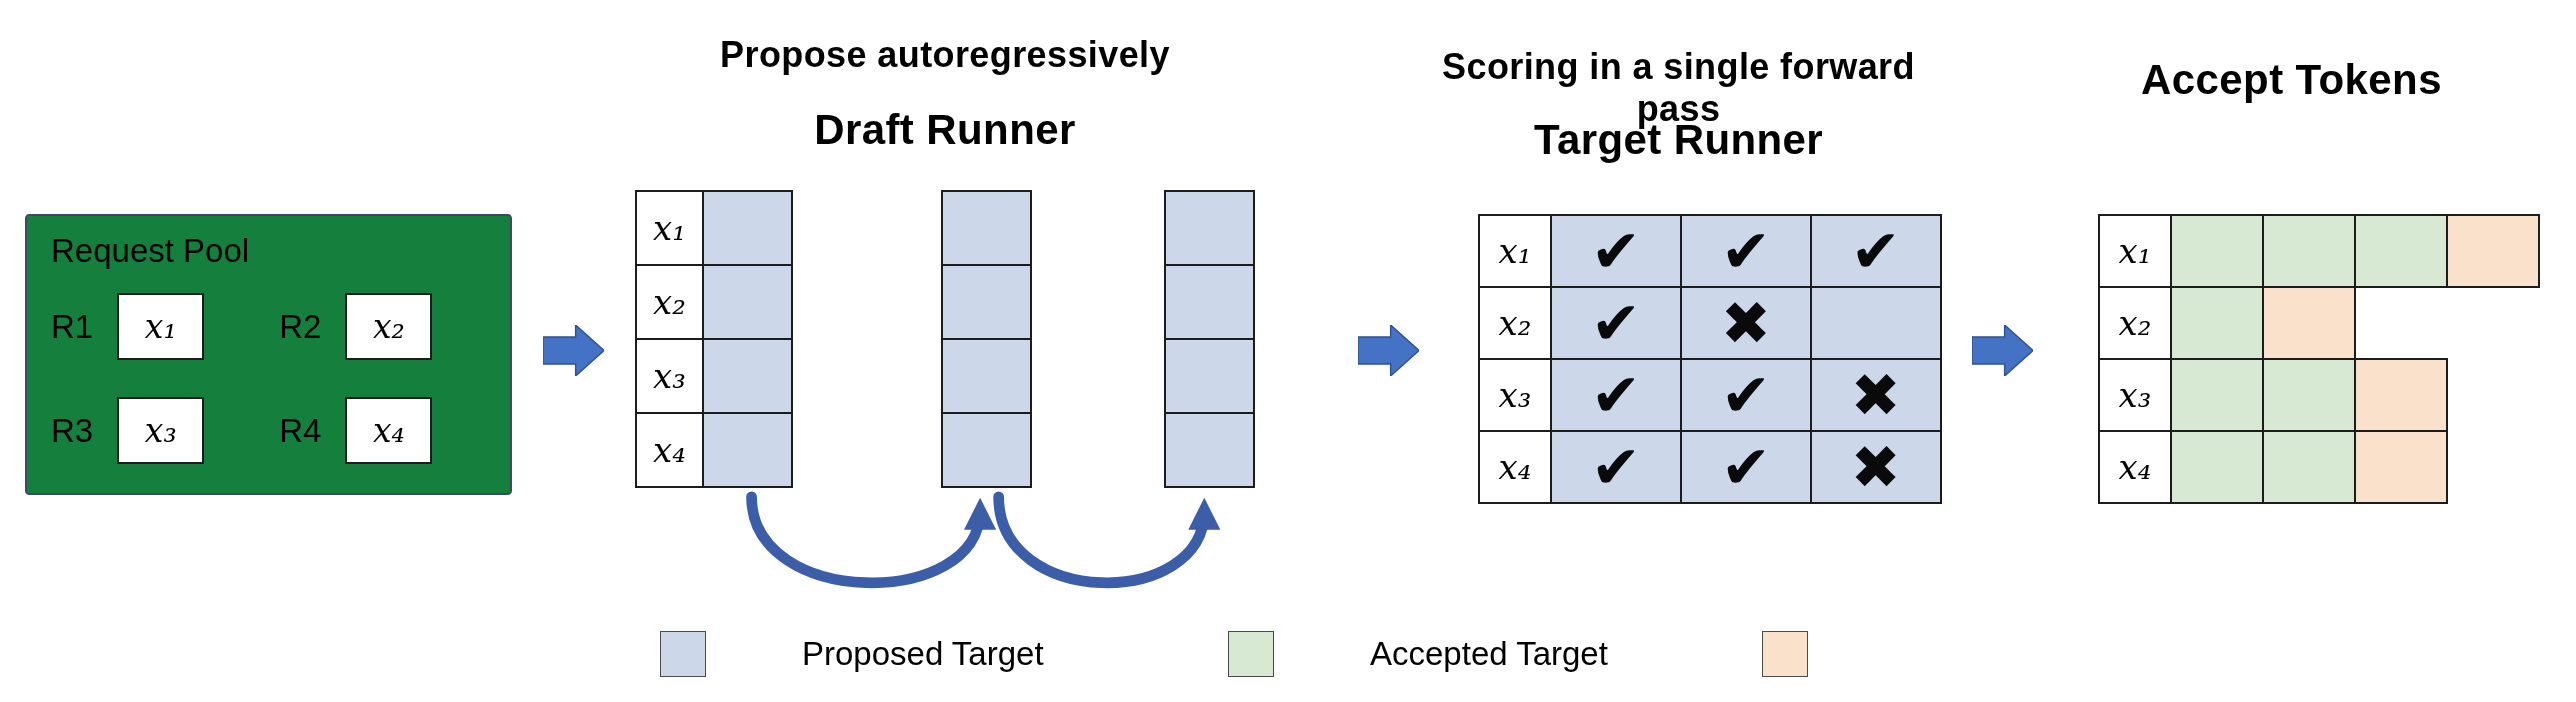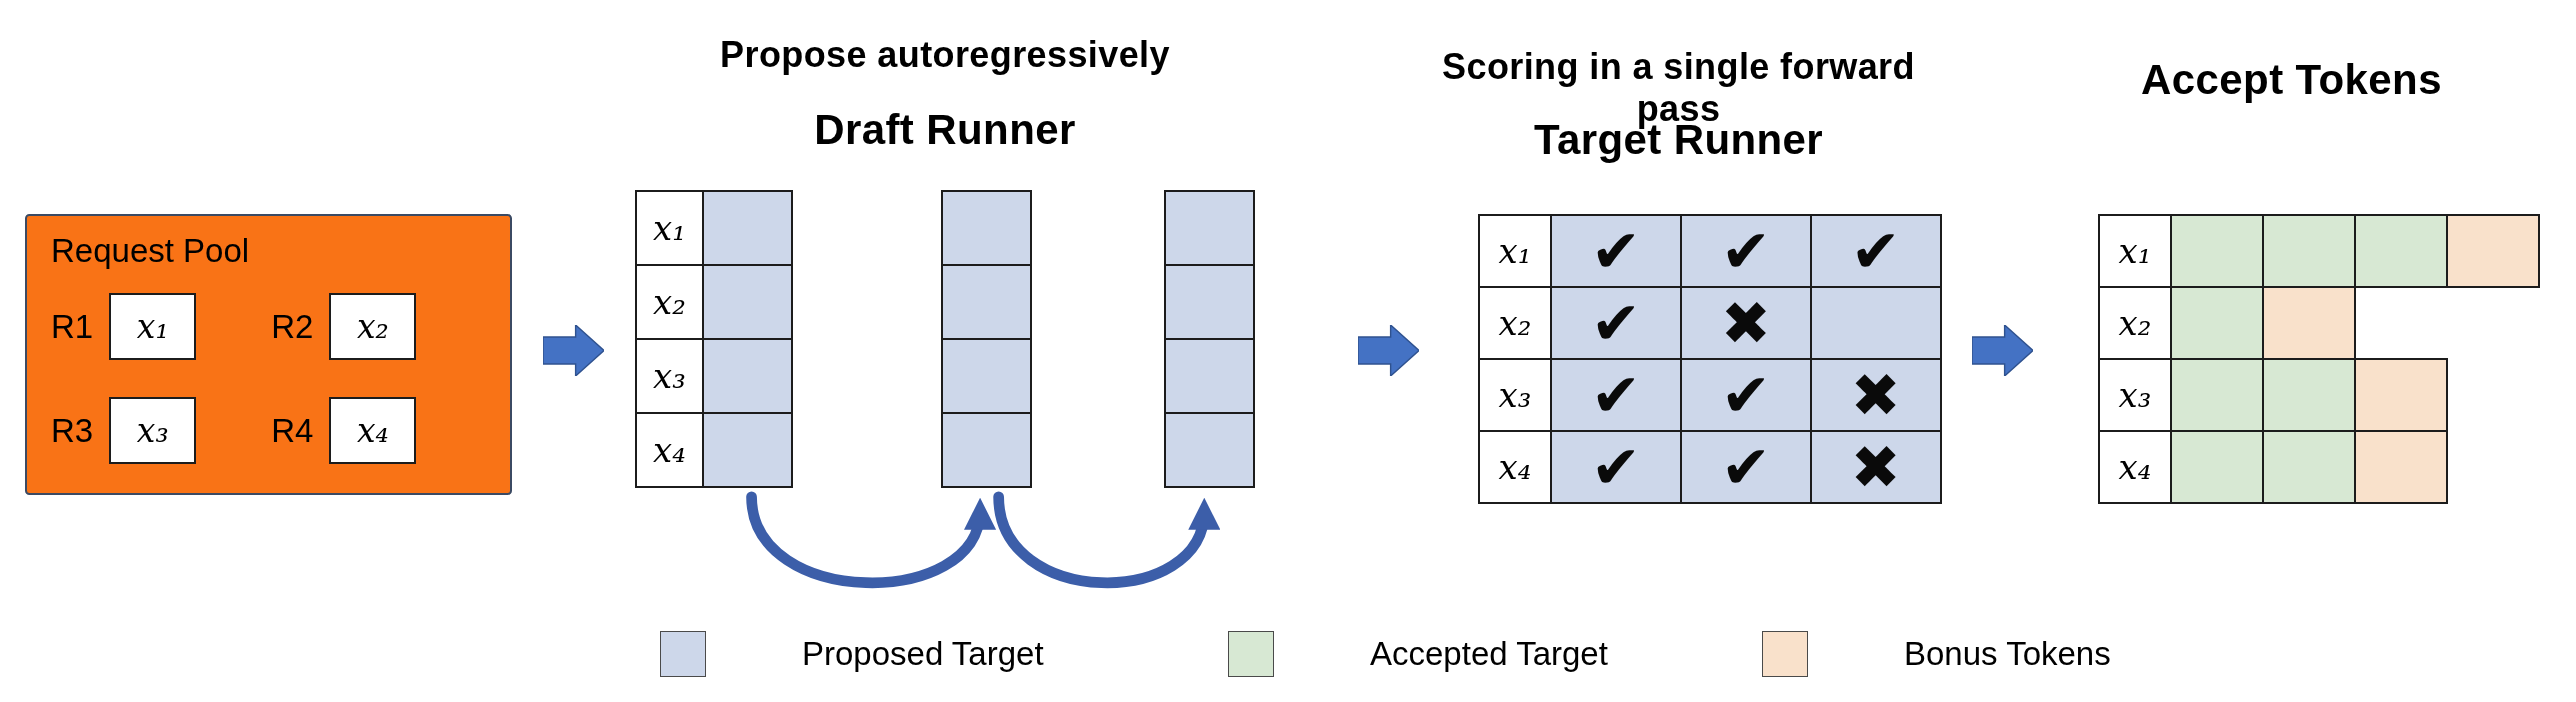--- a/index.html
+++ b/index.html
@@ -6,25 +6,25 @@
   html,body { background:#ffffff; }
   body { font-family:"Liberation Sans", sans-serif; color:#000; }
 
   .canvas { position:relative; width:2576px; height:703px; background:#fff; overflow:hidden;padding-left:14px; }
 
   .caption { position:absolute; text-align:center; font-weight:600; font-size:36px; letter-spacing:0.4px; }
   .caption.sub { font-size:42px; }
 
   
   .request-pool { position:absolute; left:25px; top:214px; width:487px; height:281px;
-                  border:2.1px solid #3b4a63; border-radius:4.3px; background:#f97316; }
+                  border:2.1px solid #3b4a63; border-radius:4.3px; background:#15803d; }
   .pool-title { position:absolute; left:24px; top:15.7px; font-size:33px; font-weight:400; }
   .pool-items { position:absolute; left:24px; top:77px; display:grid;
                 grid-template-columns:repeat(2,auto); column-gap:75px; row-gap:37px; }
-  .pool-item { display:flex; align-items:center; gap:16px; }
+  .pool-item { display:flex; align-items:center; gap:24px; }
   .req-id { font-size:33px; }
   .token-box { width:87px; height:67px; border:2.1px solid #1c1c1c; background:#fff;
                display:flex; align-items:center; justify-content:center;
                font-family:"DejaVu Serif", serif; font-style:italic; font-size:33px; }
 
   
   .grid { position:absolute; }
   .grid-row { display:flex; }
   .grid-row + .grid-row { margin-top:-2.1px; }
   .cell { border:2.1px solid #1c1c1c; background:#fff; flex:none;
@@ -238,18 +238,17 @@
       <div class="legend-item">
         <span class="legend-swatch" style="background: rgb(205, 215, 234);"></span>
         <span class="legend-label">Proposed Target</span>
       </div>
       <div class="legend-item">
         <span class="legend-swatch" style="background: rgb(215, 232, 211);"></span>
         <span class="legend-label">Accepted Target</span>
       </div>
       <div class="legend-item">
         <span class="legend-swatch" style="background: rgb(249, 225, 203);"></span>
-        <span class="legend-label">Bonus Tokens</span>
       </div>
     </div>
 
 </div>
 
 
 </body></html>

